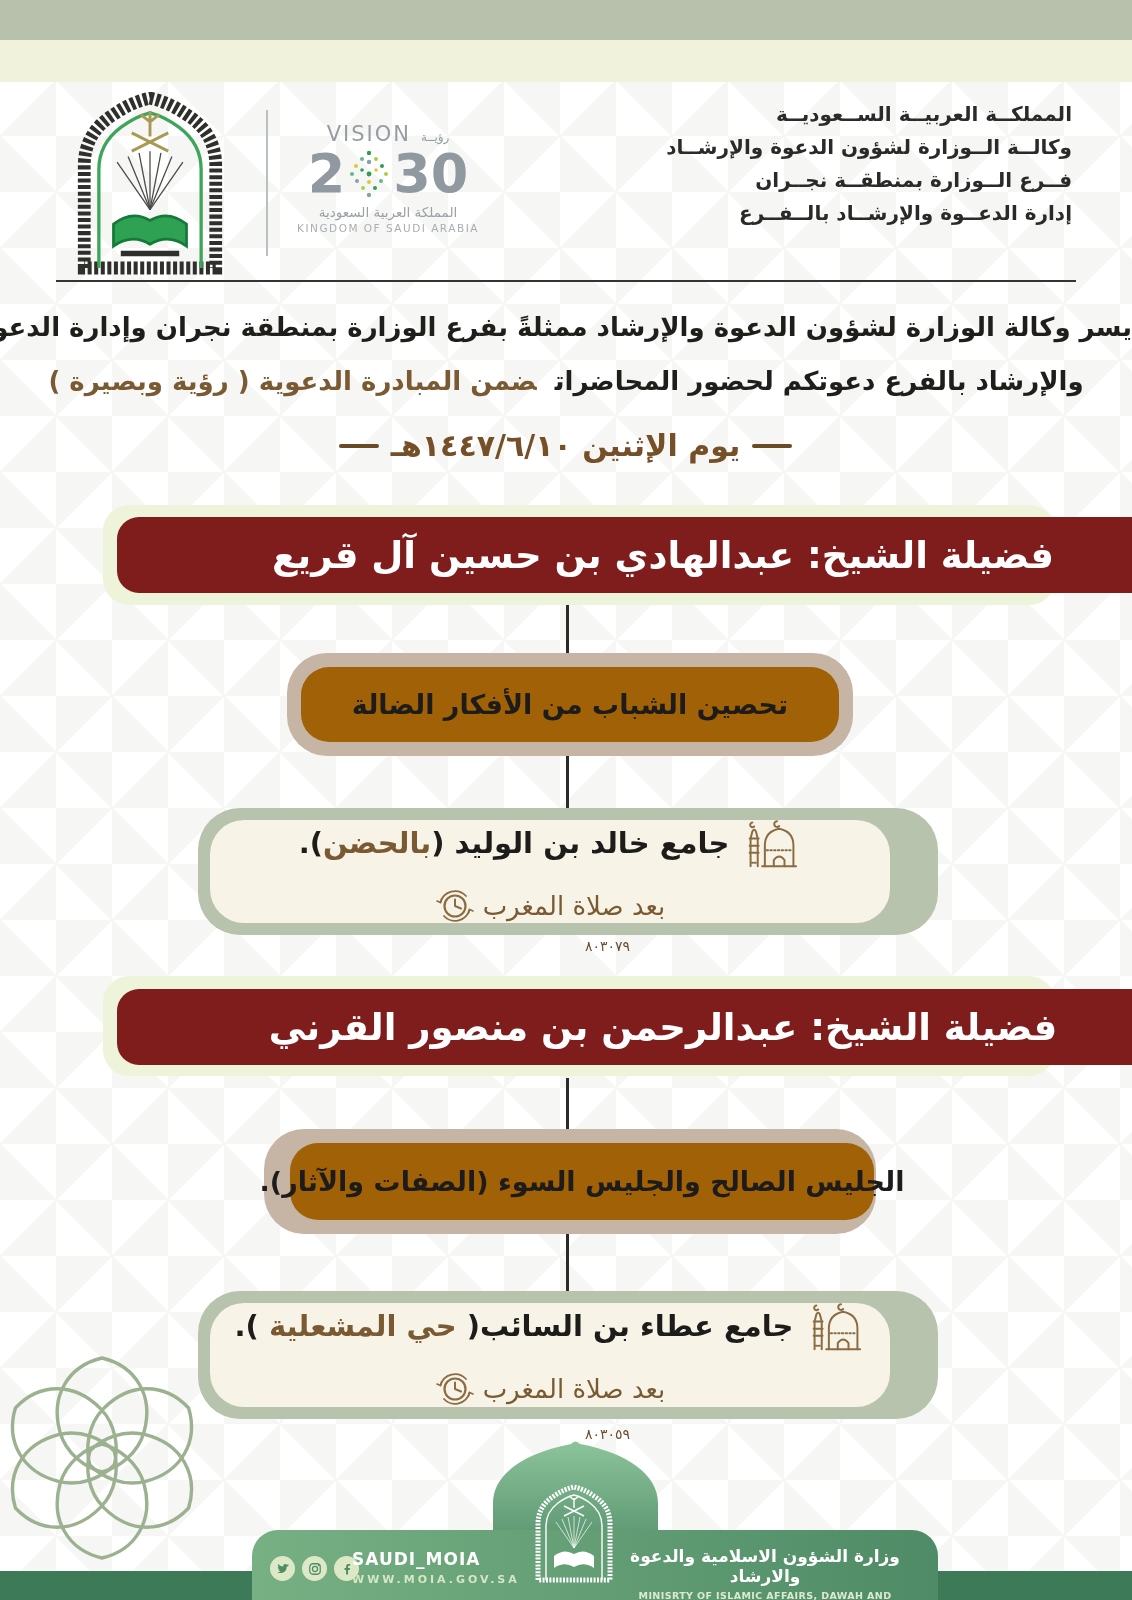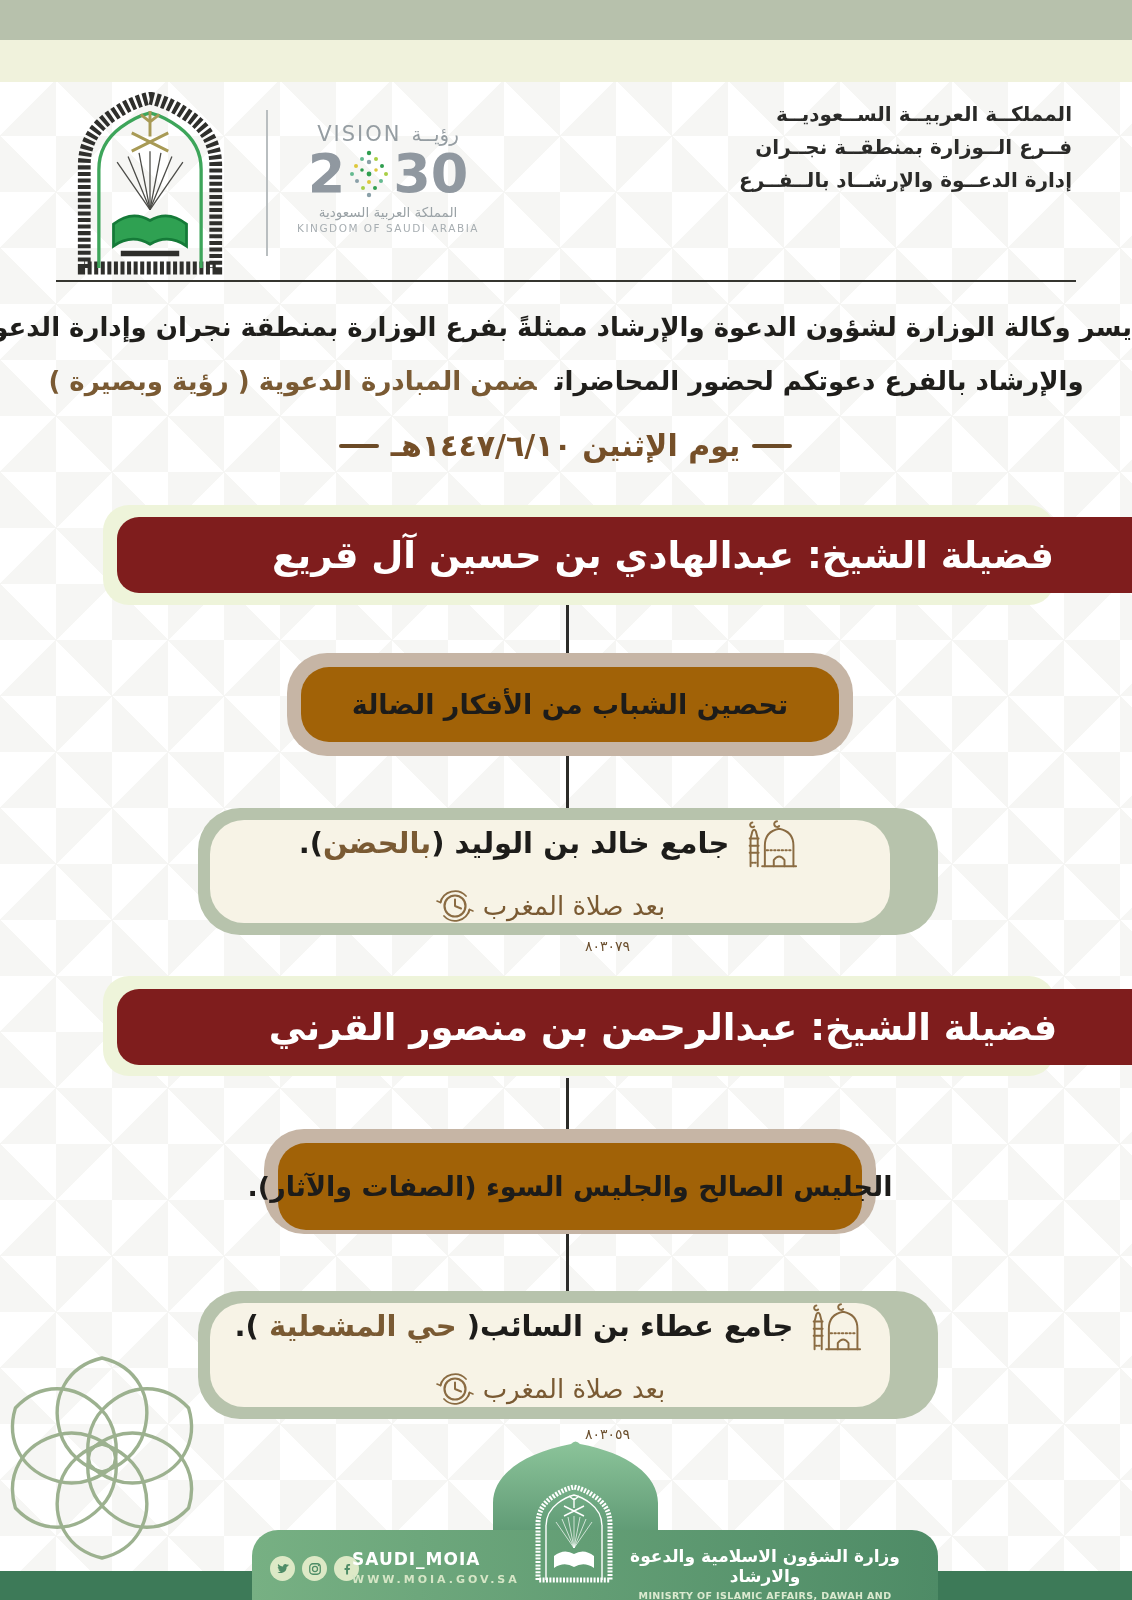--- a/index.html
+++ b/index.html
@@ -12,21 +12,21 @@
       linear-gradient(135deg,#efefec 25%,transparent 25.5%,transparent 74.5%,#efefec 75%);
     background-size:112px 112px;background-position:0 0,56px 56px;opacity:.55;}
   .band1{position:absolute;left:0;top:0;width:1132px;height:40px;background:#b7c1ac;}
   .band2{position:absolute;left:0;top:40px;width:1132px;height:42px;background:#f0f2dc;}
 
   
   .emblem-hdr{position:absolute;left:66px;top:92px;width:168px;height:184px;}
   .vdivider{position:absolute;left:266px;top:110px;width:2px;height:146px;background:#b9bec0;}
   .vision{position:absolute;left:288px;top:122px;width:200px;text-align:center;color:#959da2;}
   .vision-row1{display:flex;justify-content:center;align-items:baseline;gap:10px;font-size:21px;letter-spacing:2px;}
-  .vision-row1 .v-ar{letter-spacing:0;font-size:20px;}
+  .vision-row1 .v-ar{letter-spacing:0;font-size:12px;}
   .vision-row2{display:flex;justify-content:center;align-items:center;gap:2px;font-size:54px;font-weight:bold;color:#9098a0;line-height:56px;}
   .vision-row3{font-size:13.5px;margin-top:2px;color:#9aa2a6;}
   .vision-row4{font-size:10.5px;letter-spacing:1.5px;color:#a7aeb2;margin-top:2px;}
   .hdr-right{position:absolute;right:60px;top:98px;width:460px;direction:rtl;text-align:right;
     font-weight:bold;font-size:20px;line-height:33px;color:#2a2a28;}
   .hr-line{position:absolute;left:56px;top:280px;width:1020px;height:2px;background:#35352f;}
 
   
   .intro{position:absolute;left:0px;top:300px;width:1132px;direction:rtl;text-align:center;
     font-weight:bold;font-size:26px;line-height:54px;color:#1f1e1b;}
@@ -137,20 +137,21 @@
         </g>
       </svg>
       <span>30</span>
     </div>
     <div class="vision-row3">المملكة العربية السعودية</div>
     <div class="vision-row4">KINGDOM OF SAUDI ARABIA</div>
   </div>
 
   <div class="hdr-right">
     <div>المملكــة العربيــة الســعوديــة</div>
+    <div>وكالــة الــوزارة لشؤون الدعوة والإرشــاد</div>
     <div>فــرع الــوزارة بمنطقــة نجــران</div>
     <div>إدارة الدعــوة والإرشــاد بالــفــرع</div>
   </div>
 
   <div class="hr-line"></div>
 
   <div class="intro">
     <div class="line">يسر وكالة الوزارة لشؤون الدعوة والإرشاد ممثلةً بفرع الوزارة بمنطقة نجران وإدارة الدعوة</div>
     <div class="line">
       <span>والإرشاد بالفرع دعوتكم لحضور المحاضرات</span><span class="hl-brown">ضمن المبادرة الدعوية ( رؤية وبصيرة )</span>
@@ -208,21 +209,21 @@
   </div>
   <div class="ref-num" style="left:430px;top:938px">٨٠٣٠٧٩</div>
 
   <div class="spk-outer" style="top:976px"></div>
   <div class="spk-pill" style="top:989px">
     <span>فضيلة الشيخ: عبدالرحمن بن منصور القرني</span>
   </div>
   <div class="connector" style="top:1078px;height:51px"></div>
 
   <div class="topic-outer" style="left:264px;top:1129px;width:612px;height:105px"></div>
-  <div class="topic-inner" style="left:278px;top:1143px;width:584px;height:87px">
+  <div class="topic-inner" style="left:290px;top:1143px;width:584px;height:77px">
     <span>الجليس الصالح والجليس السوء (الصفات والآثار).</span>
   </div>
   <div class="connector" style="top:1234px;height:57px"></div>
 
   <div class="loc-outer" style="top:1291px;height:128px"></div>
   <div class="loc-inner" style="top:1303px;height:104px">
     <div class="venue-row">
       <div class="venue-text">
         <span>جامع عطاء بن السائب( </span><span class="hl-brown">حي المشعلية</span><span> ).</span>
       </div>

